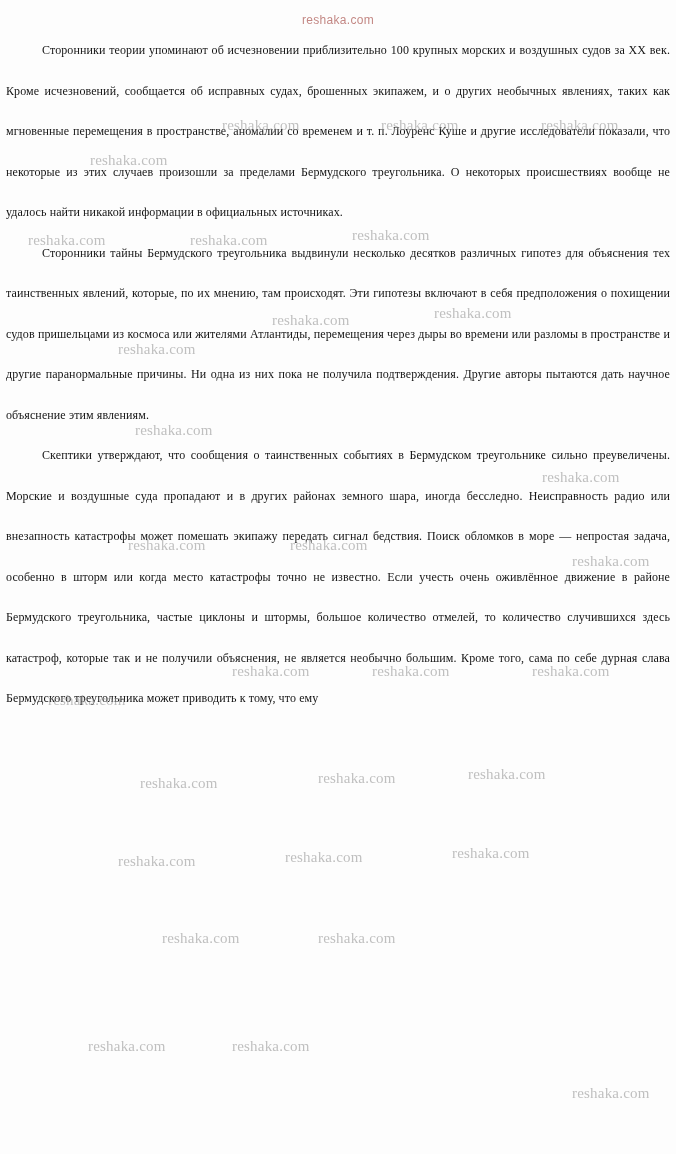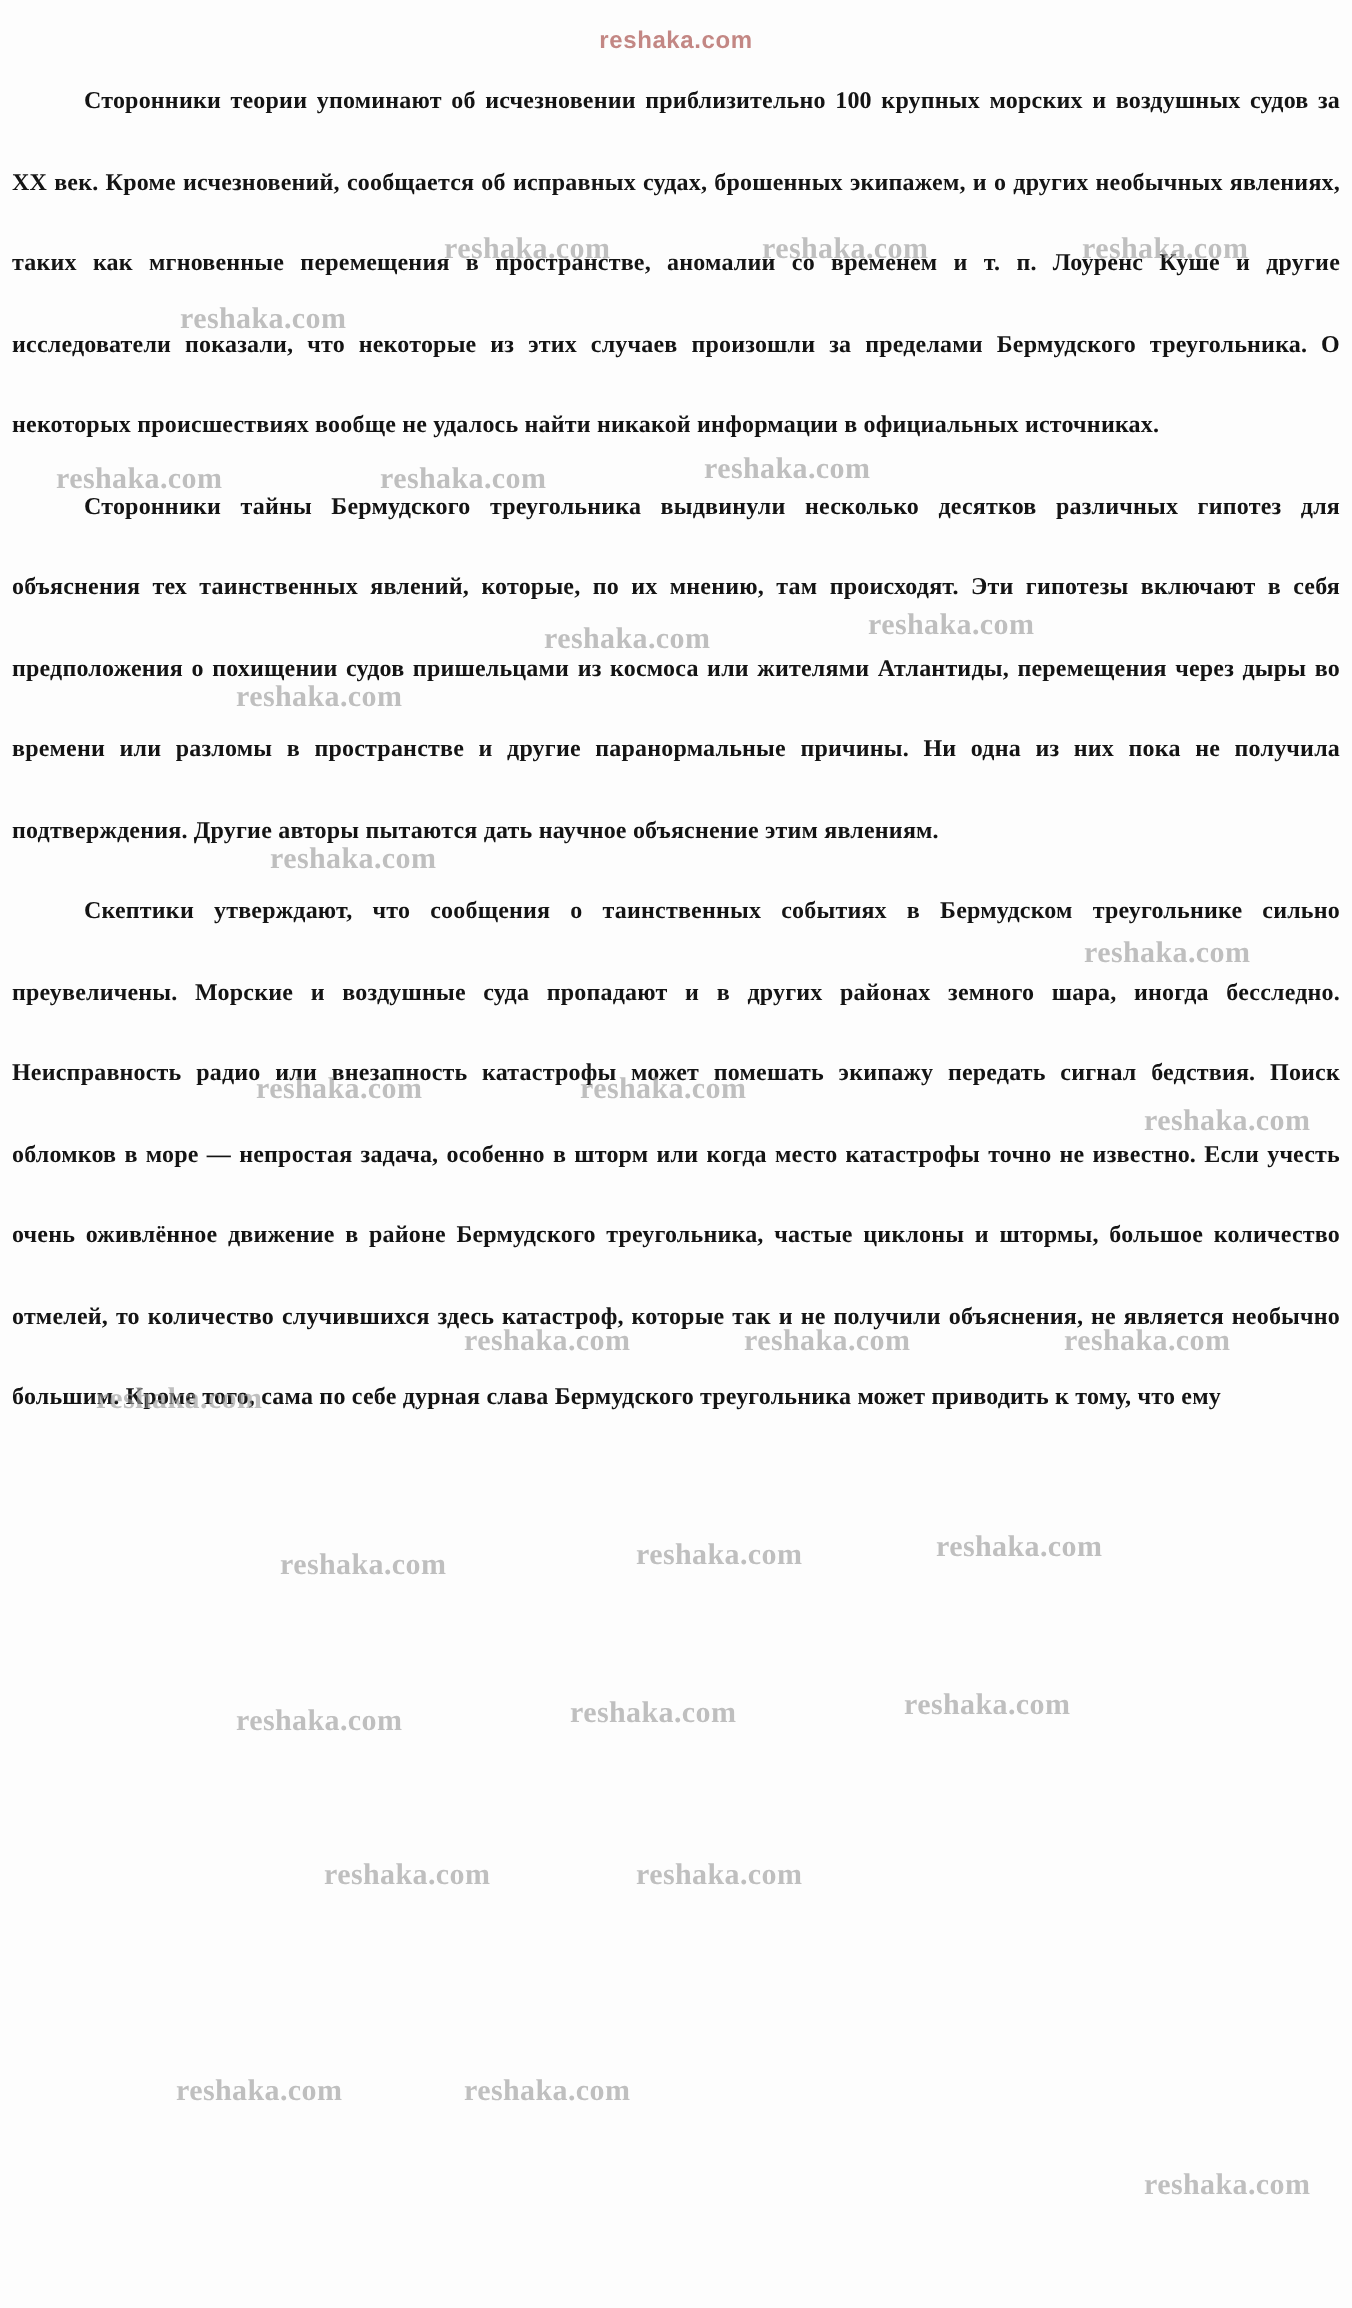--- a/index.html
+++ b/index.html
@@ -8,21 +8,20 @@
     background: #ffffff;
   }
   #page {
     position: relative;
     width: 676px;
     height: 1154px;
     background: #fdfdfd;
     overflow: hidden;
     font-family: "Liberation Serif", "DejaVu Serif", serif;
     color: #1b1b1b;
-    font-weight: bold;
   }
   .scan {
     position: absolute;
     inset: 0;
     padding: 12px 6px 0 6px;
     box-sizing: border-box;
   }
   .top-mark {
     text-align: center;
     font-family: "Liberation Sans", sans-serif;

